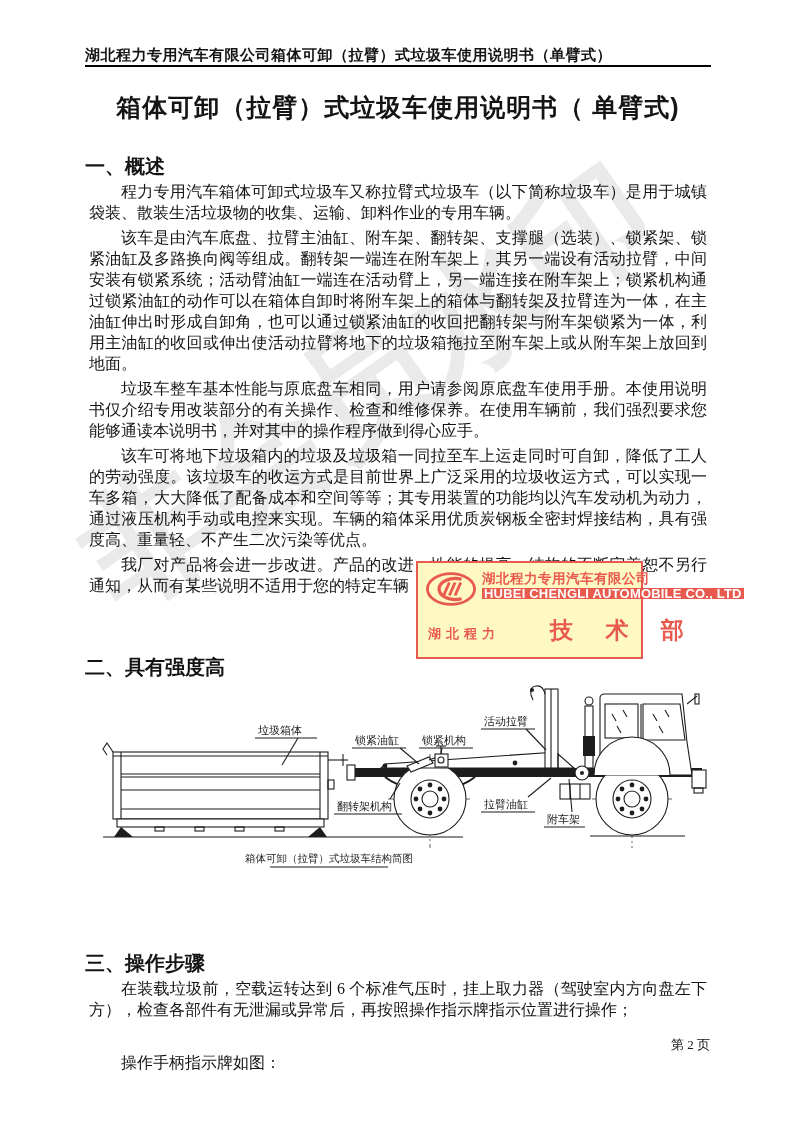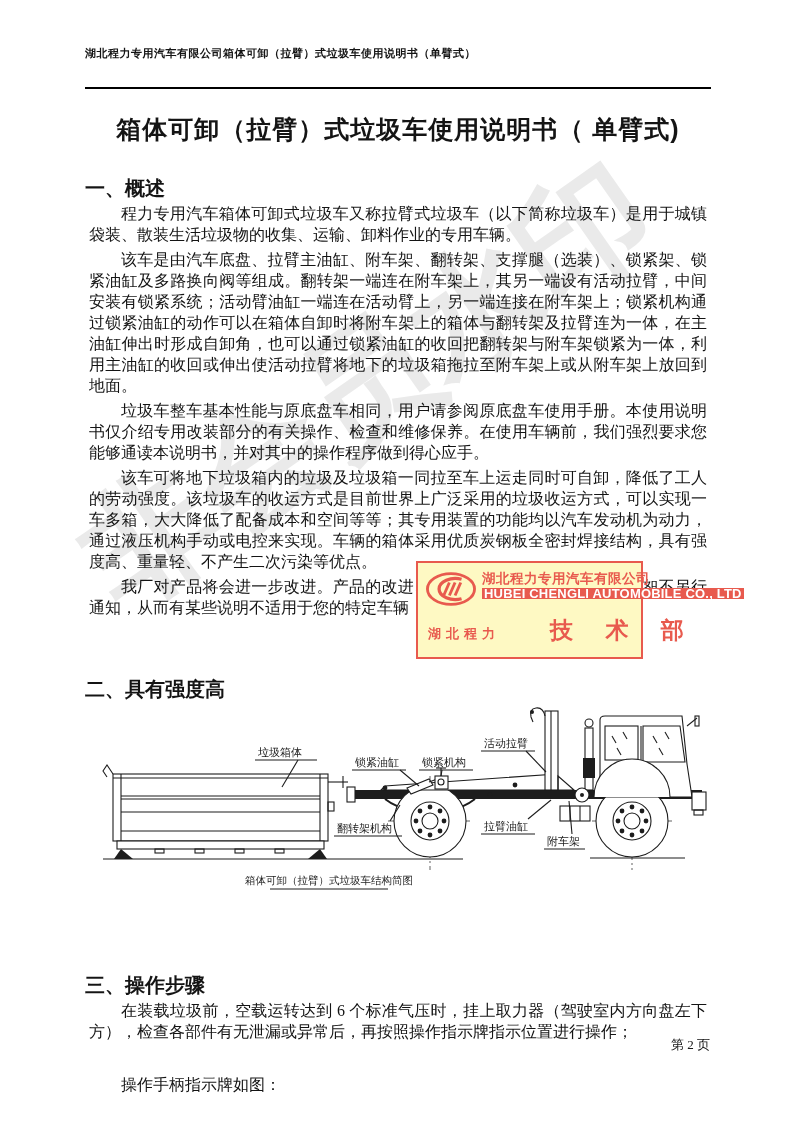--- a/index.html
+++ b/index.html
@@ -13,22 +13,22 @@
     position:absolute; left:148px; top:470px; z-index:0;
     font-family:"Liberation Sans","DejaVu Sans",sans-serif;
     font-size:132px; font-weight:bold; color:#eaeaea;
     white-space:nowrap; letter-spacing:0px;
     transform:rotate(-35deg); transform-origin:left bottom;
     user-select:none; pointer-events:none;
   }
   
   .col { position:absolute; left:85px; top:46px; width:626px; z-index:1; }
   .doc-header {
-    font-size:11px; font-weight:bold; letter-spacing:0.5px;
-    padding-bottom:26px; border-bottom:2px solid #000;
+    font-size:15px; font-weight:bold; letter-spacing:0.5px;
+    padding-bottom:0; border-bottom:2px solid #000;
   }
   .doc-title {
     margin-top:24px; text-align:center;
     font-family:"Liberation Sans","DejaVu Sans",sans-serif;
     font-size:25px; font-weight:bold; letter-spacing:1px;
   }
   .sec-heading {
     font-family:Liberation Sans, sans-serif;
     font-size:20px; font-weight:bold; line-height:22px;
   }

